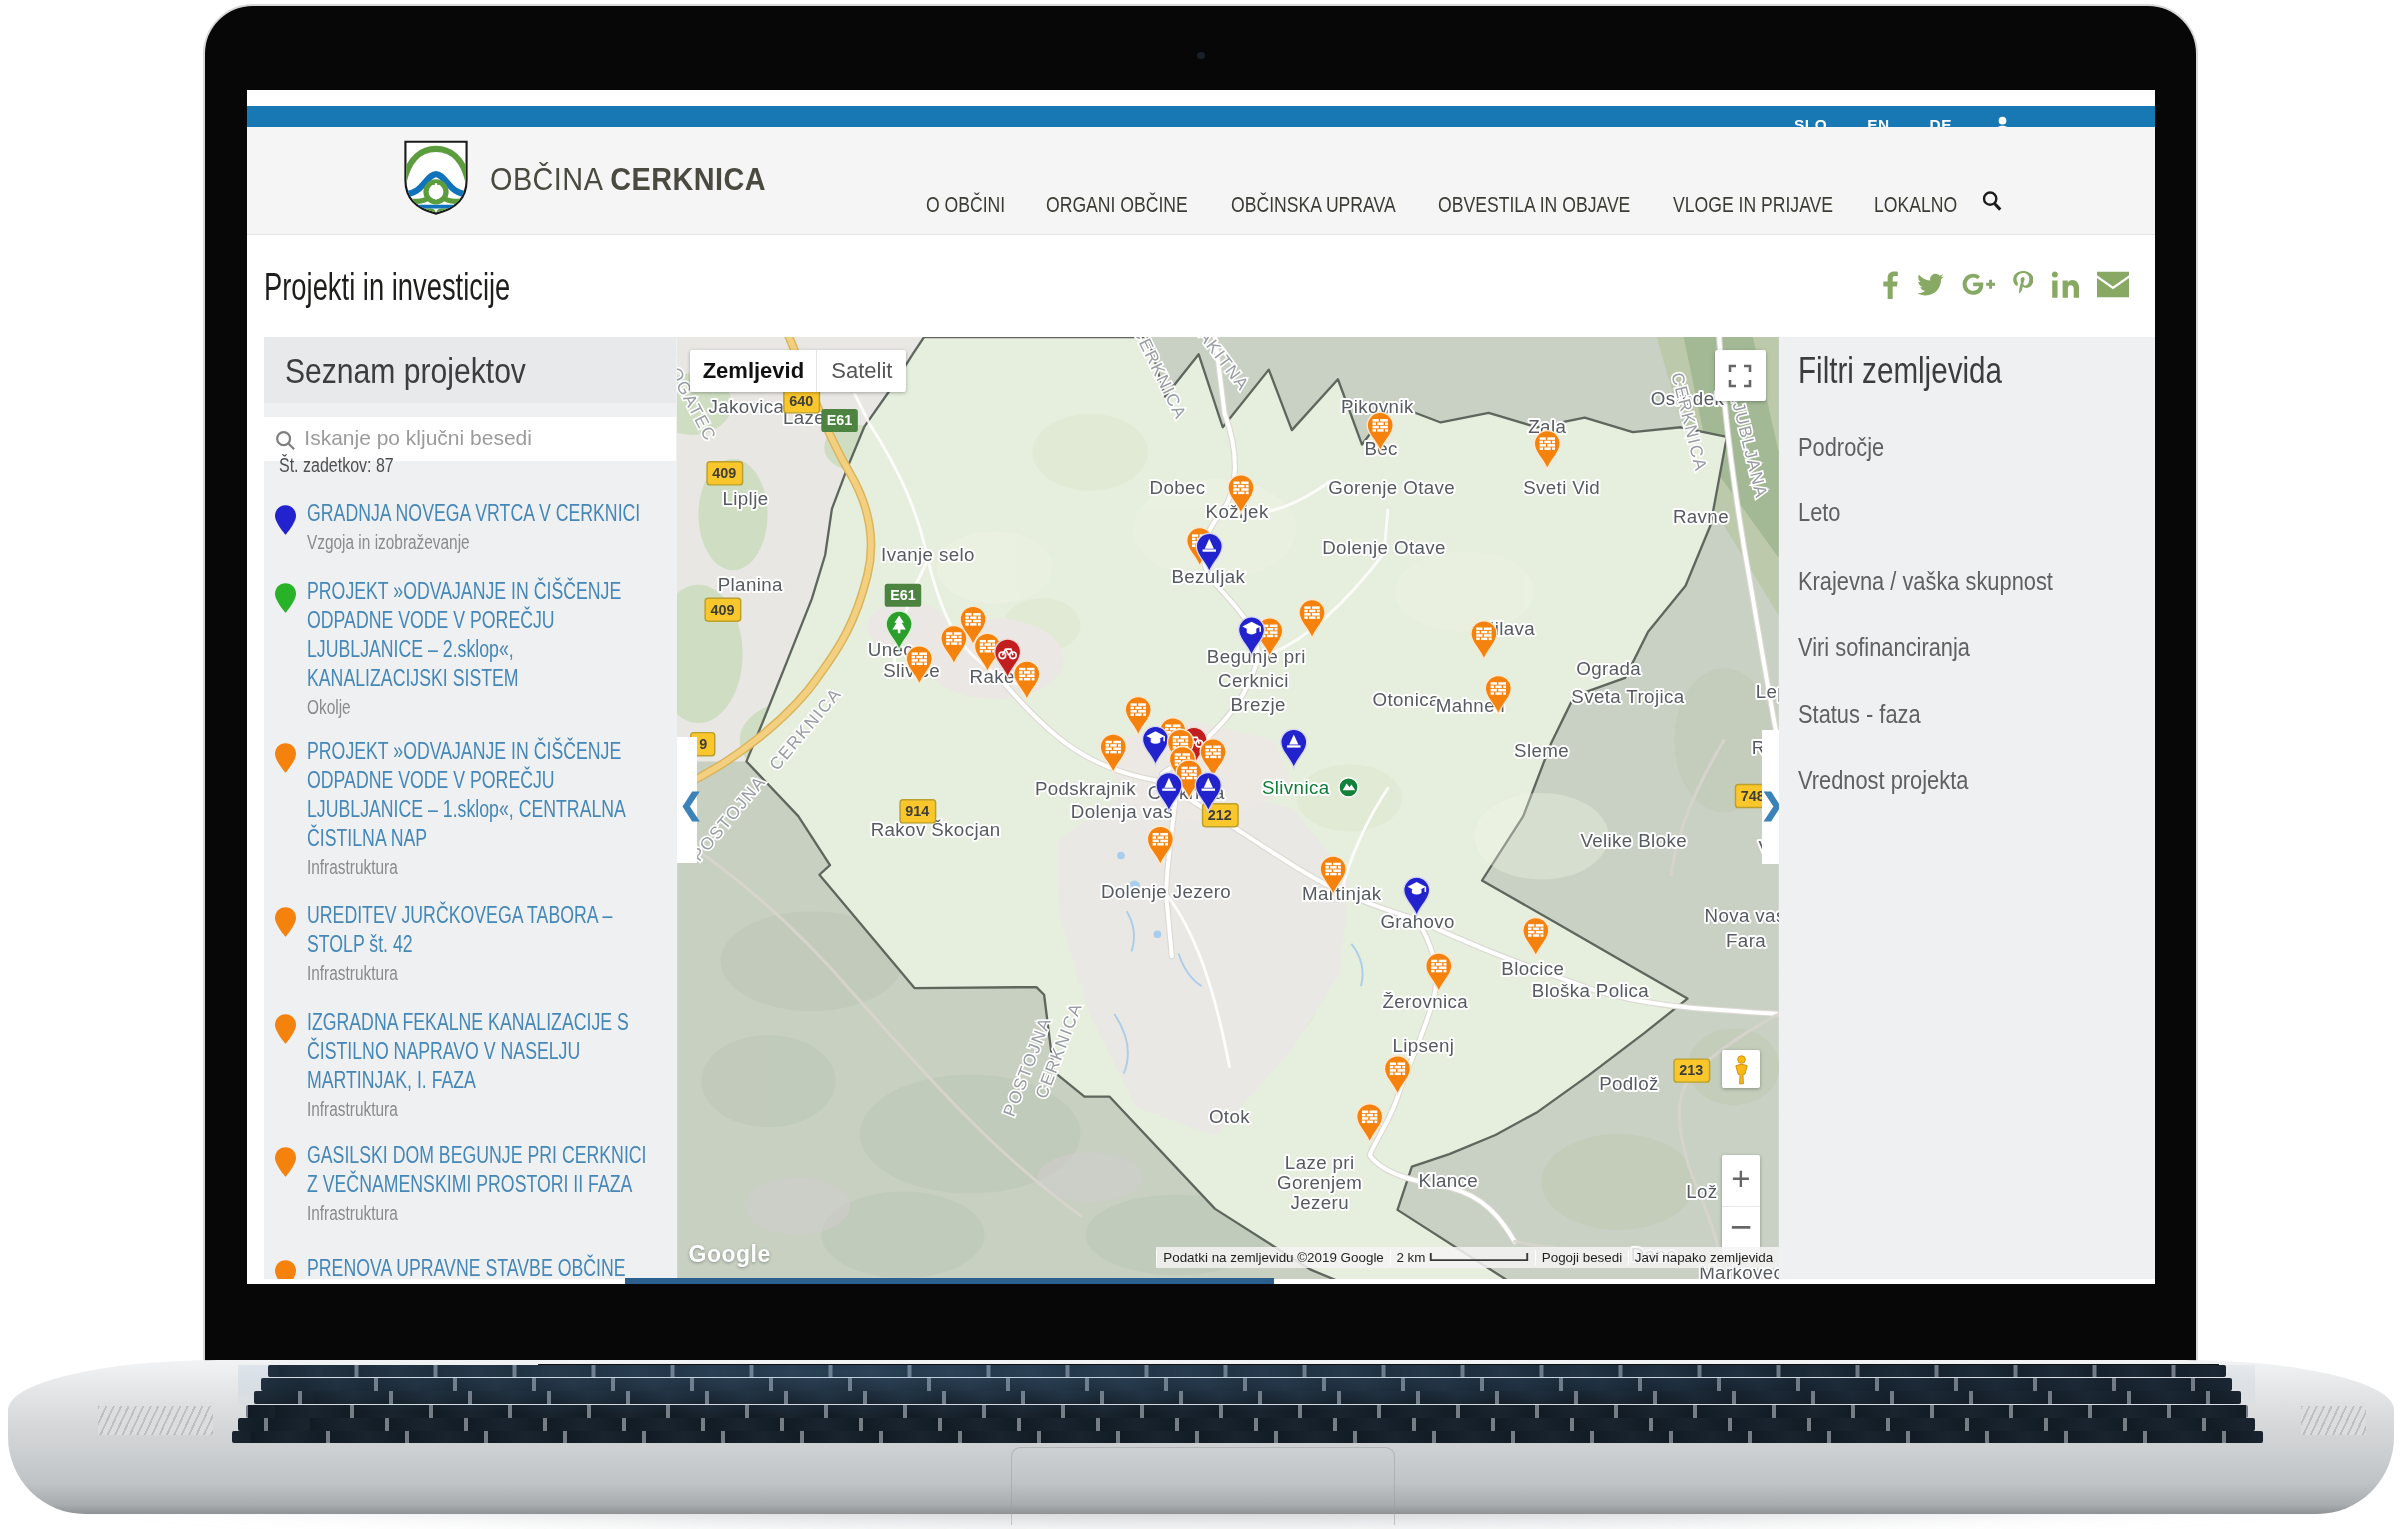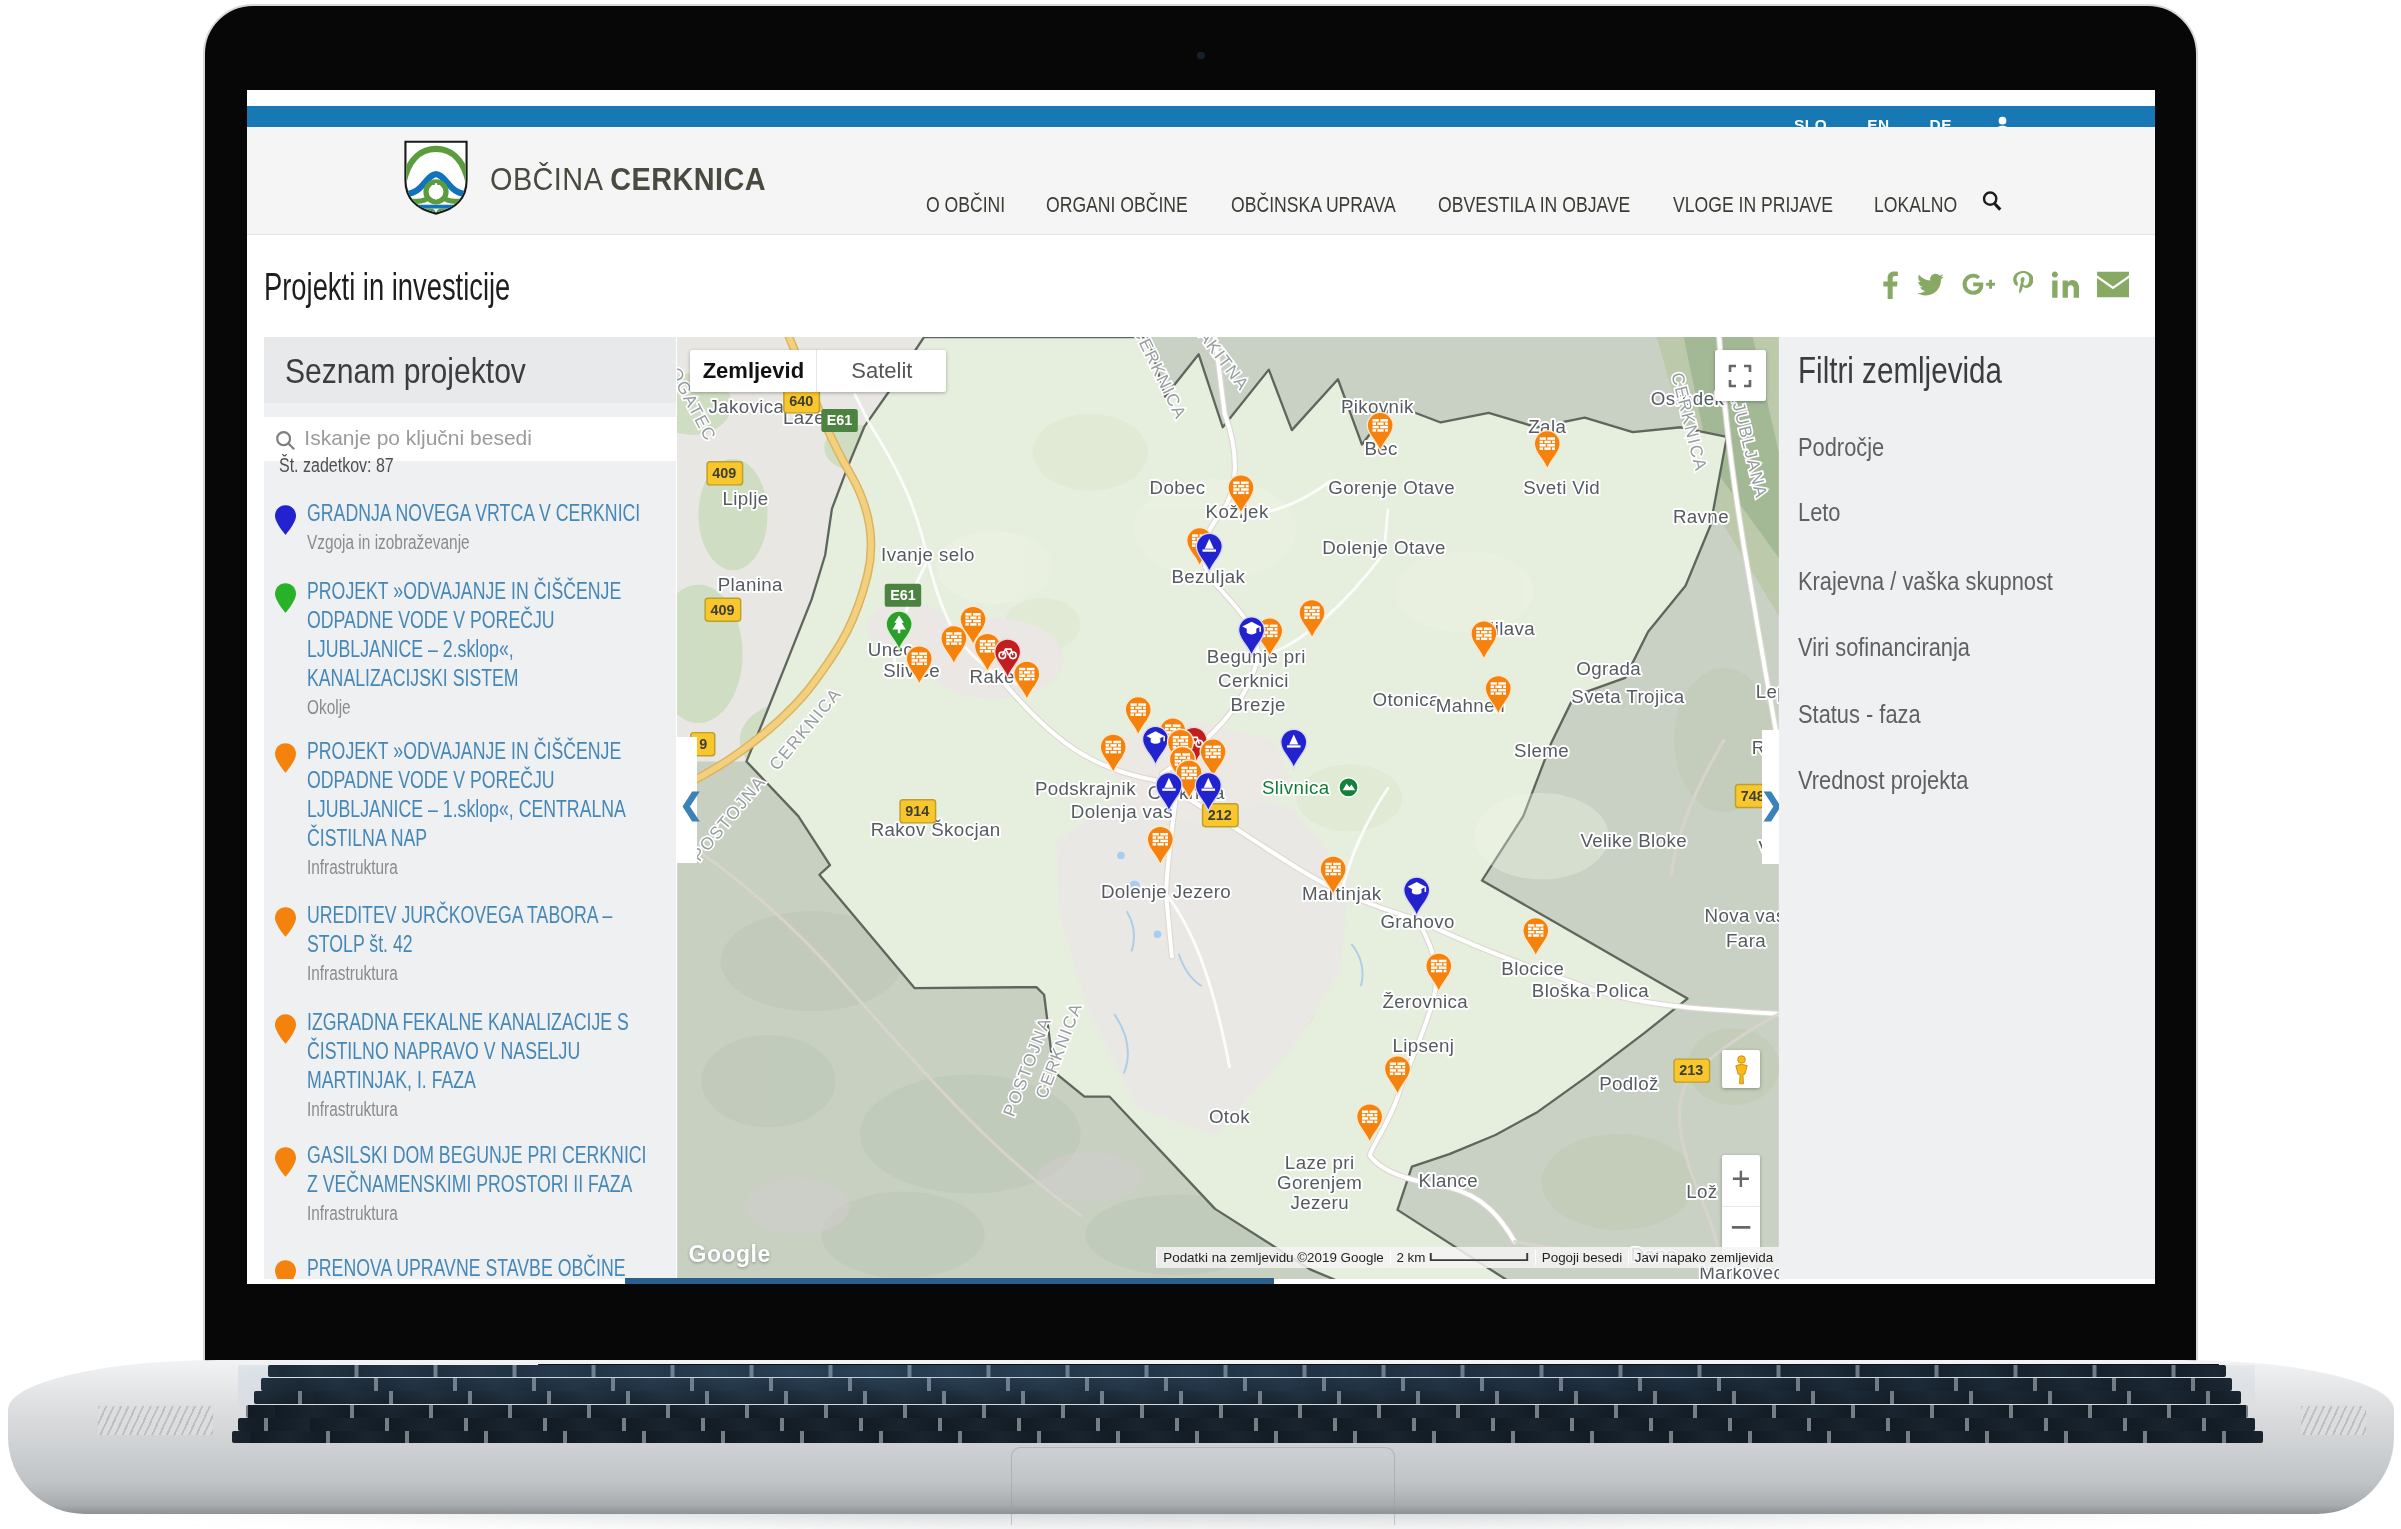--- a/index.html
+++ b/index.html
@@ -21,37 +21,37 @@
   .topbar .items{position:absolute;right:142px;top:0;height:37px;display:flex;align-items:center;gap:40px;color:#fff;font-size:15.4px;font-weight:bold;letter-spacing:0.5px;}
   .header{position:absolute;left:0;top:37px;width:1908px;height:107px;background:#f5f5f5;border-bottom:1px solid #e3e3e3;}
   .logo{position:absolute;left:157px;top:12.5px;}
   .brand{position:absolute;left:243px;top:35px;font-size:31px;color:#4a4a40;letter-spacing:0.5px;transform:scaleX(.93);transform-origin:0 0;white-space:nowrap;}
   .brand b{font-weight:bold;}
   .nav{position:absolute;left:0px;top:0px;width:1908px;height:107px;}
   .nav span{position:absolute;top:65px;font-size:22px;color:#3c3c35;transform:scaleX(.8);transform-origin:0 0;white-space:nowrap;}
   .pagetitle{position:absolute;left:17.3px;top:176px;font-size:38px;color:#1e1e1c;transform:scaleX(.72);transform-origin:0 0;white-space:nowrap;}
   .socials{position:absolute;right:26px;top:180px;display:flex;gap:17.3px;align-items:center;}
   
-  .lpanel{position:absolute;left:17.3px;top:247px;width:412px;height:942px;background:#eef0f2;overflow:hidden;}
+  .lpanel{position:absolute;left:17.3px;top:247px;width:412px;height:942px;background:#eef0f2;overflow:hidden;padding-left:29px;}
   .lphead{position:absolute;left:0;top:0;width:412px;height:66px;background:#e7e9eb;}
   .lphead div{position:absolute;left:21px;top:14.4px;font-size:35px;color:#3d3d3d;transform:scaleX(.86);transform-origin:0 0;white-space:nowrap;}
   .searchrow{position:absolute;left:0;top:80px;width:412px;height:44px;background:#fff;}
   .searchrow .ph{position:absolute;left:40px;top:8.6px;font-size:21px;color:#9b9b9b;}
   .count{position:absolute;left:14.4px;top:117px;font-size:20px;color:#4f4f4f;transform:scaleX(.8);transform-origin:0 0;white-space:nowrap;}
   .item{position:absolute;left:0;width:412px;}
   .item .pin{position:absolute;left:10.6px;top:5.8px;}
   .item .tt{position:absolute;left:43px;top:0;font-size:23px;line-height:29px;color:#4587b7;transform:scaleX(.77);transform-origin:0 0;white-space:nowrap;}
   .item .cat{font-size:20px;line-height:25px;color:#8b8b8b;margin-top:1.9px;}
   .rpanel{position:absolute;left:1532px;top:247px;width:376px;height:942px;background:#eef0f2;}
   .rpanel h2{position:absolute;left:19px;top:13.4px;margin:0;font-size:37px;font-weight:normal;color:#3d3d3d;transform:scaleX(.8);transform-origin:0 0;white-space:nowrap;}
   .rpanel .fi{position:absolute;left:19px;font-size:26px;color:#606060;transform:scaleX(.84);transform-origin:0 0;white-space:nowrap;}
   
   .map{position:absolute;left:430px;top:247px;width:1102px;height:942px;background:#e8e6e2;overflow:hidden;}
   .mapsvg{position:absolute;left:0;top:0;}
-  .mtctl{position:absolute;left:13.4px;top:13.4px;width:256px;height:42px;background:#fff;border-radius:1.9px;box-shadow:0 1px 3.8px rgba(0,0,0,.3);display:flex;}
+  .mtctl{position:absolute;left:13.4px;top:13.4px;width:216px;height:42px;background:#fff;border-radius:1.9px;box-shadow:0 1px 3.8px rgba(0,0,0,.3);display:flex;}
   .mtctl .c1{width:126px;text-align:center;line-height:42px;font-size:22px;font-weight:bold;color:#111;border-right:1px solid #e6e6e6;}
   .mtctl .c2{flex:1;text-align:center;line-height:42px;font-size:22px;color:#565656;}
   .fsbtn{position:absolute;left:1038px;top:13.4px;width:51px;height:51px;background:#fff;border-radius:1.9px;box-shadow:0 1px 3.8px rgba(0,0,0,.3);}
   .pegman{position:absolute;left:1045px;top:713px;width:38px;height:38px;background:#fff;border-radius:1.9px;box-shadow:0 1px 3.8px rgba(0,0,0,.3);}
   .zoomctl{position:absolute;left:1045px;top:818px;width:38px;height:102px;background:#fff;border-radius:1.9px;box-shadow:0 1px 3.8px rgba(0,0,0,.3);}
   .zoomctl .zp{position:absolute;left:0;top:0;width:38px;height:51px;color:#666;font-size:33px;text-align:center;line-height:48px;border-bottom:1px solid #e6e6e6;}
   .zoomctl .zm{position:absolute;left:0;top:51px;width:38px;height:50px;color:#666;font-size:38px;text-align:center;line-height:42px;}
   .goog{position:absolute;left:11.5px;top:904px;color:#fff;font-size:23px;font-weight:bold;letter-spacing:0.5px;text-shadow:0 1px 2.9px rgba(60,64,67,.45);}
   .attr{position:absolute;right:0px;top:910px;height:21px;display:flex;align-items:center;background:rgba(245,245,245,.85);font-size:13.4px;color:#1f1f1f;}
   .attr span{padding:0 5.8px;white-space:nowrap;border-left:1px solid rgba(255,255,255,.9);}

